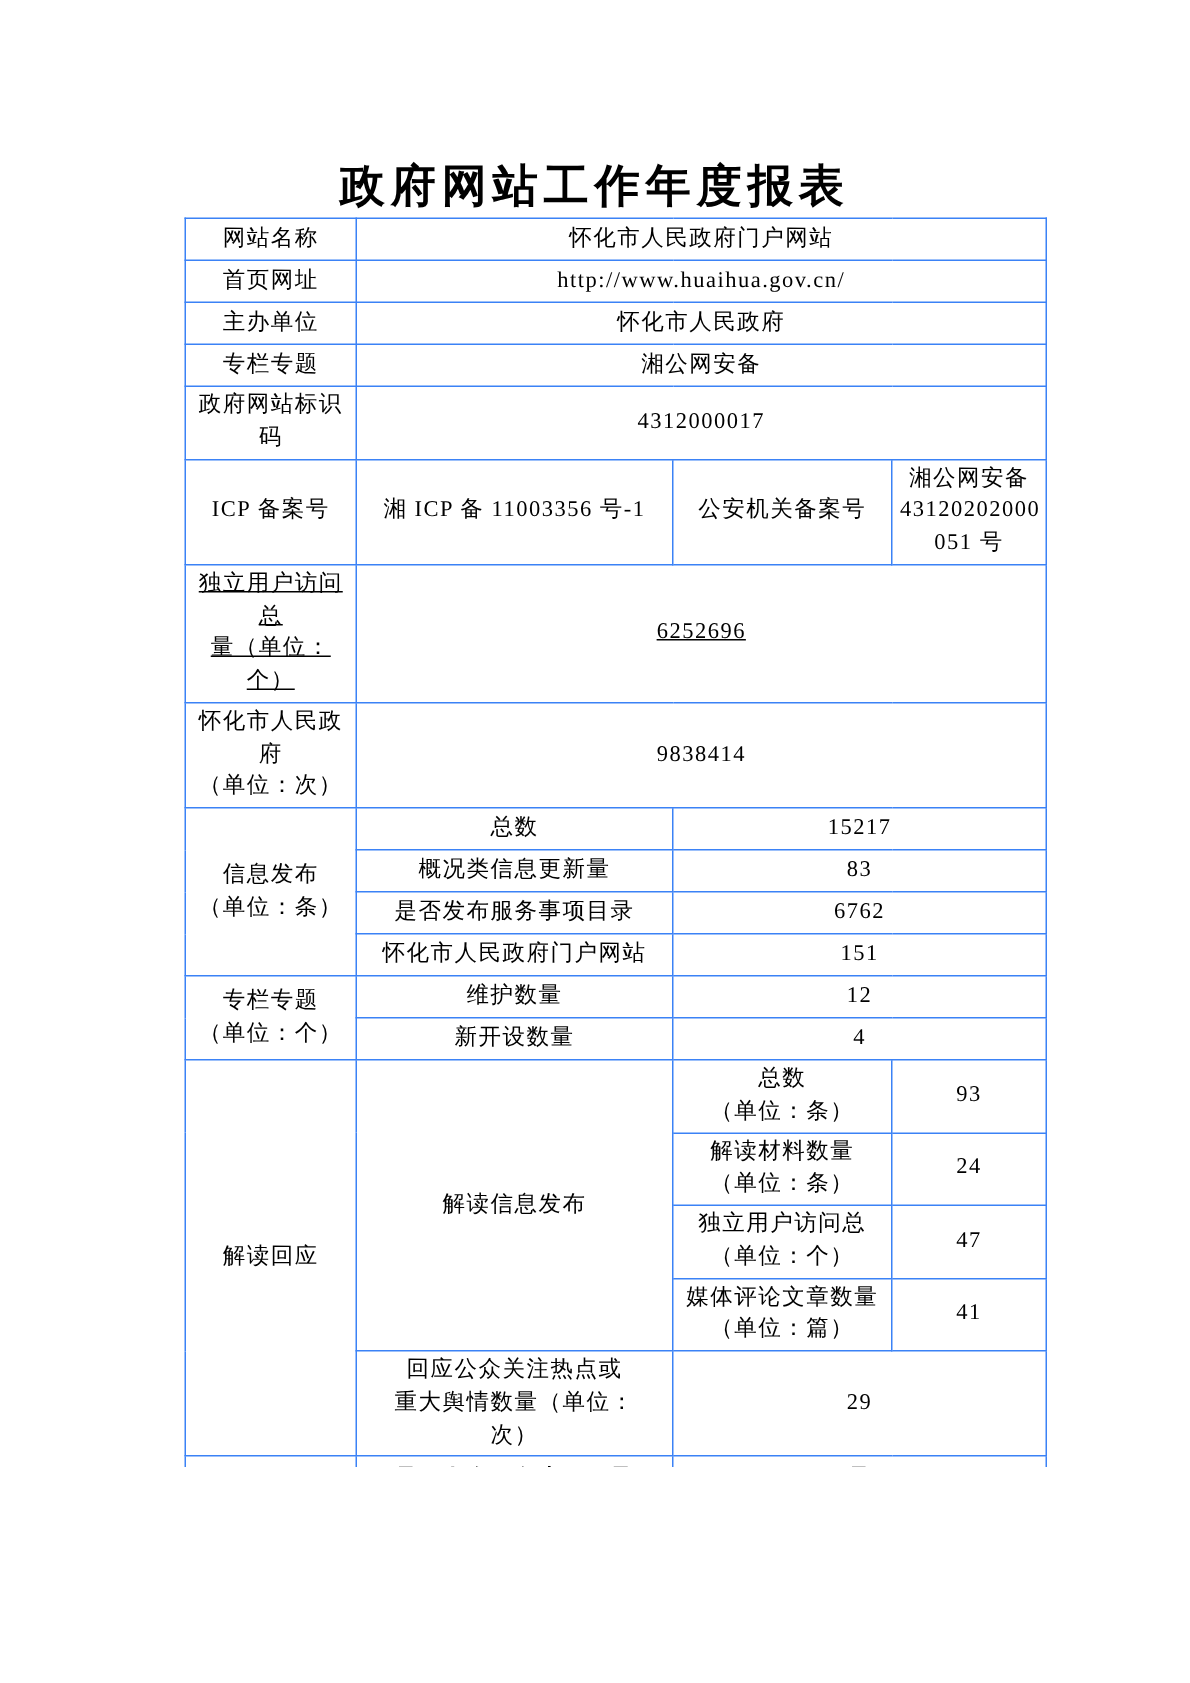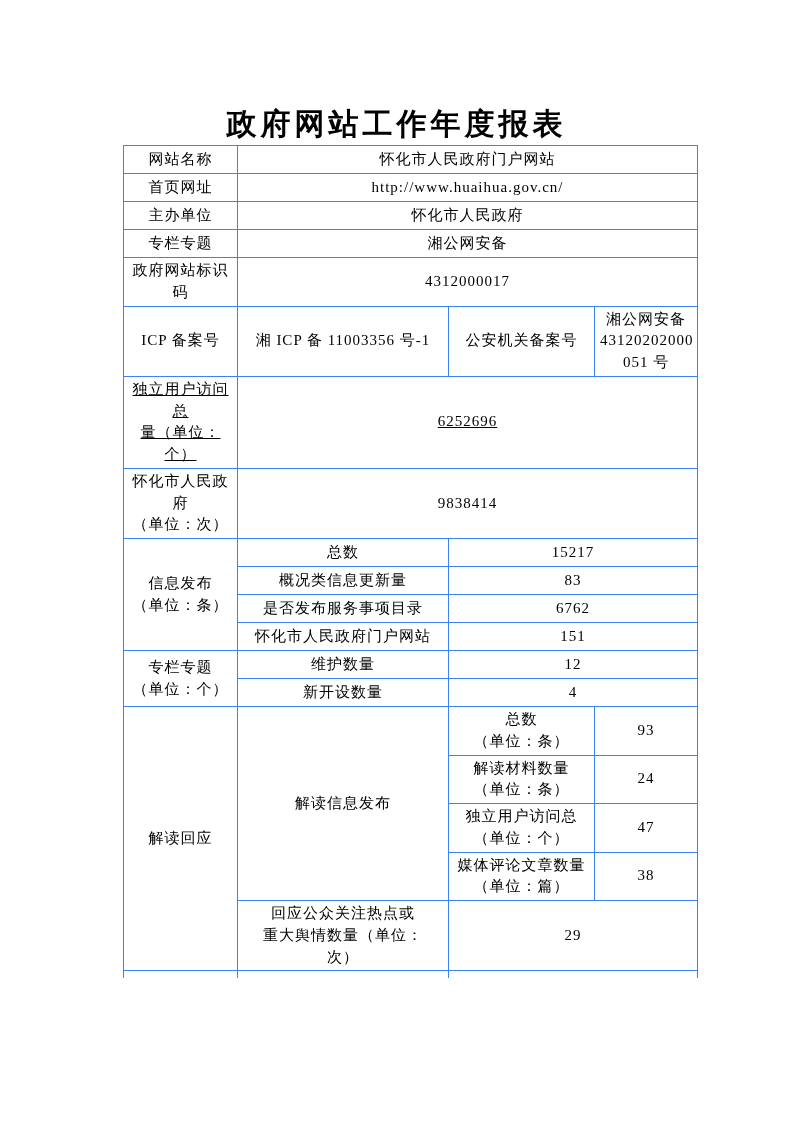--- a/index.html
+++ b/index.html
@@ -181,21 +181,21 @@
       <td class="num">24</td>
     </tr>
     <tr class="r46">
       <td class="ml">独立用户访问总
 （单位：个）</td>
       <td class="num">47</td>
     </tr>
     <tr class="r46">
       <td class="ml">媒体评论文章数量
 （单位：篇）</td>
-      <td class="num">38</td>
+      <td class="num">41</td>
     </tr>
     <tr class="r63">
       <td class="ml">回应公众关注热点或
 重大舆情数量（单位：
 次）</td>
       <td colspan="2" class="num">29</td>
     </tr>
 
     <tr class="r32">
       <td></td>

